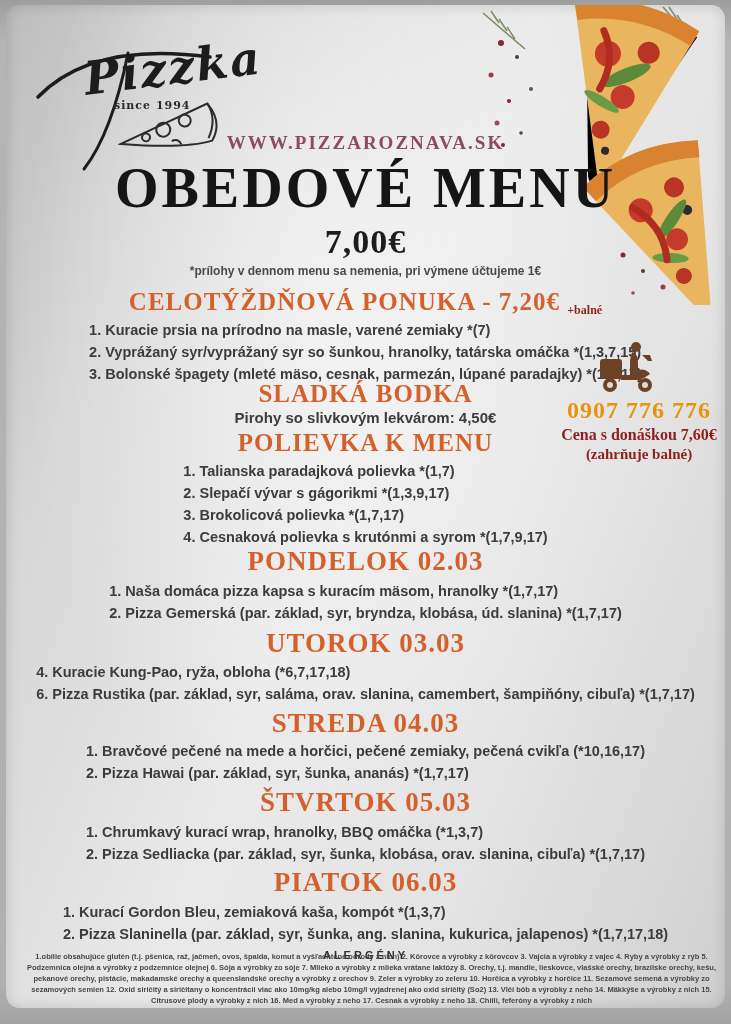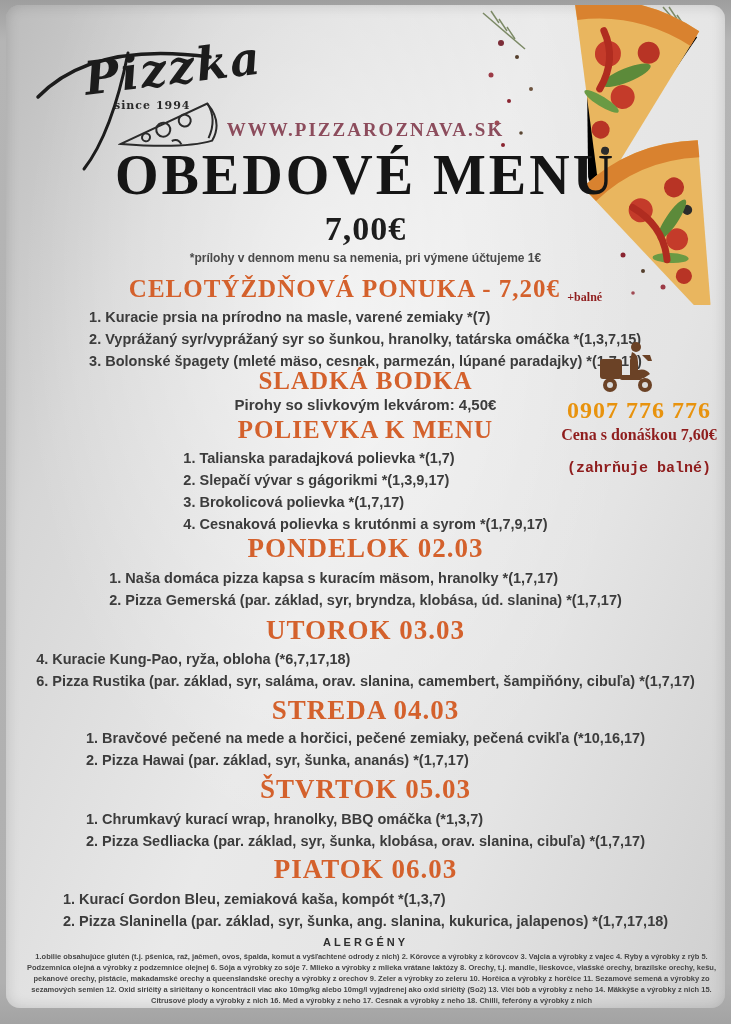--- a/index.html
+++ b/index.html
@@ -10,21 +10,21 @@
   }
   .menu-card{
     position:absolute;left:6px;top:5px;width:719px;height:1003px;
     border-radius:14px;overflow:hidden;
     background:
       radial-gradient(ellipse at 45% 30%, rgba(255,255,255,.55) 0%, rgba(255,255,255,0) 55%),
       linear-gradient(112deg,#bcbcbc 0%,#d6d6d6 20%,#e9e9e9 48%,#e4e4e4 72%,#cfcfcf 100%);
     box-shadow:inset 0 0 14px rgba(0,0,0,.15);
   }
   .abs{position:absolute;}
-  .ctr{left:0;width:719px;text-align:center;}
+  .ctr{left:0;width:719px;text-align:center;margin-top:13px;}
 
   
   .logo-script{
     font-family:"DejaVu Serif",serif;font-style:italic;font-weight:bold;
     font-size:46px;color:#1c1c1c;transform:rotate(-7deg);letter-spacing:2px;
   }
   .logo-since{font-family:"DejaVu Serif",serif;font-weight:bold;font-size:11px;color:#2a2a2a;letter-spacing:1px;}
 
   .website{
     font-family:"Liberation Serif",serif;font-size:19px;letter-spacing:2px;
@@ -46,21 +46,21 @@
     vertical-align:baseline;position:relative;top:4px;letter-spacing:0;
   }
   .items{line-height:22px;font-size:14.5px;font-weight:bold;color:#3c3c3c;}
   .items .block{display:inline-block;text-align:left;white-space:nowrap;}
   .plain-line{font-size:15px;font-weight:bold;color:#3c3c3c;}
 
   
   .delivery{left:540px;top:336px;width:186px;text-align:center;}
   .phone{font-family:"Liberation Serif",serif;font-weight:bold;font-size:24px;color:#e8930e;letter-spacing:1px;margin-top:4px;}
   .delivery-price{font-family:"Liberation Serif",serif;font-weight:bold;font-size:16px;color:#8f1d1d;margin-top:2px;}
-  .delivery-note{font-family:Liberation Mono, monospace;font-weight:bold;font-size:15px;color:#8f1d1d;margin-top:16px;}
+  .delivery-note{font-family:Liberation Serif, serif;font-weight:bold;font-size:15px;color:#8f1d1d;margin-top:2px;}
 
   .allerg-heading{font-size:11px;font-weight:bold;color:#2e2e2e;letter-spacing:3px;}
   .allerg-text{
     left:12px;width:707px;font-size:7.5px;line-height:11px;color:#474747;
     font-weight:bold;text-align:center;
   }
 </style>
 </head>
 <body>
 

